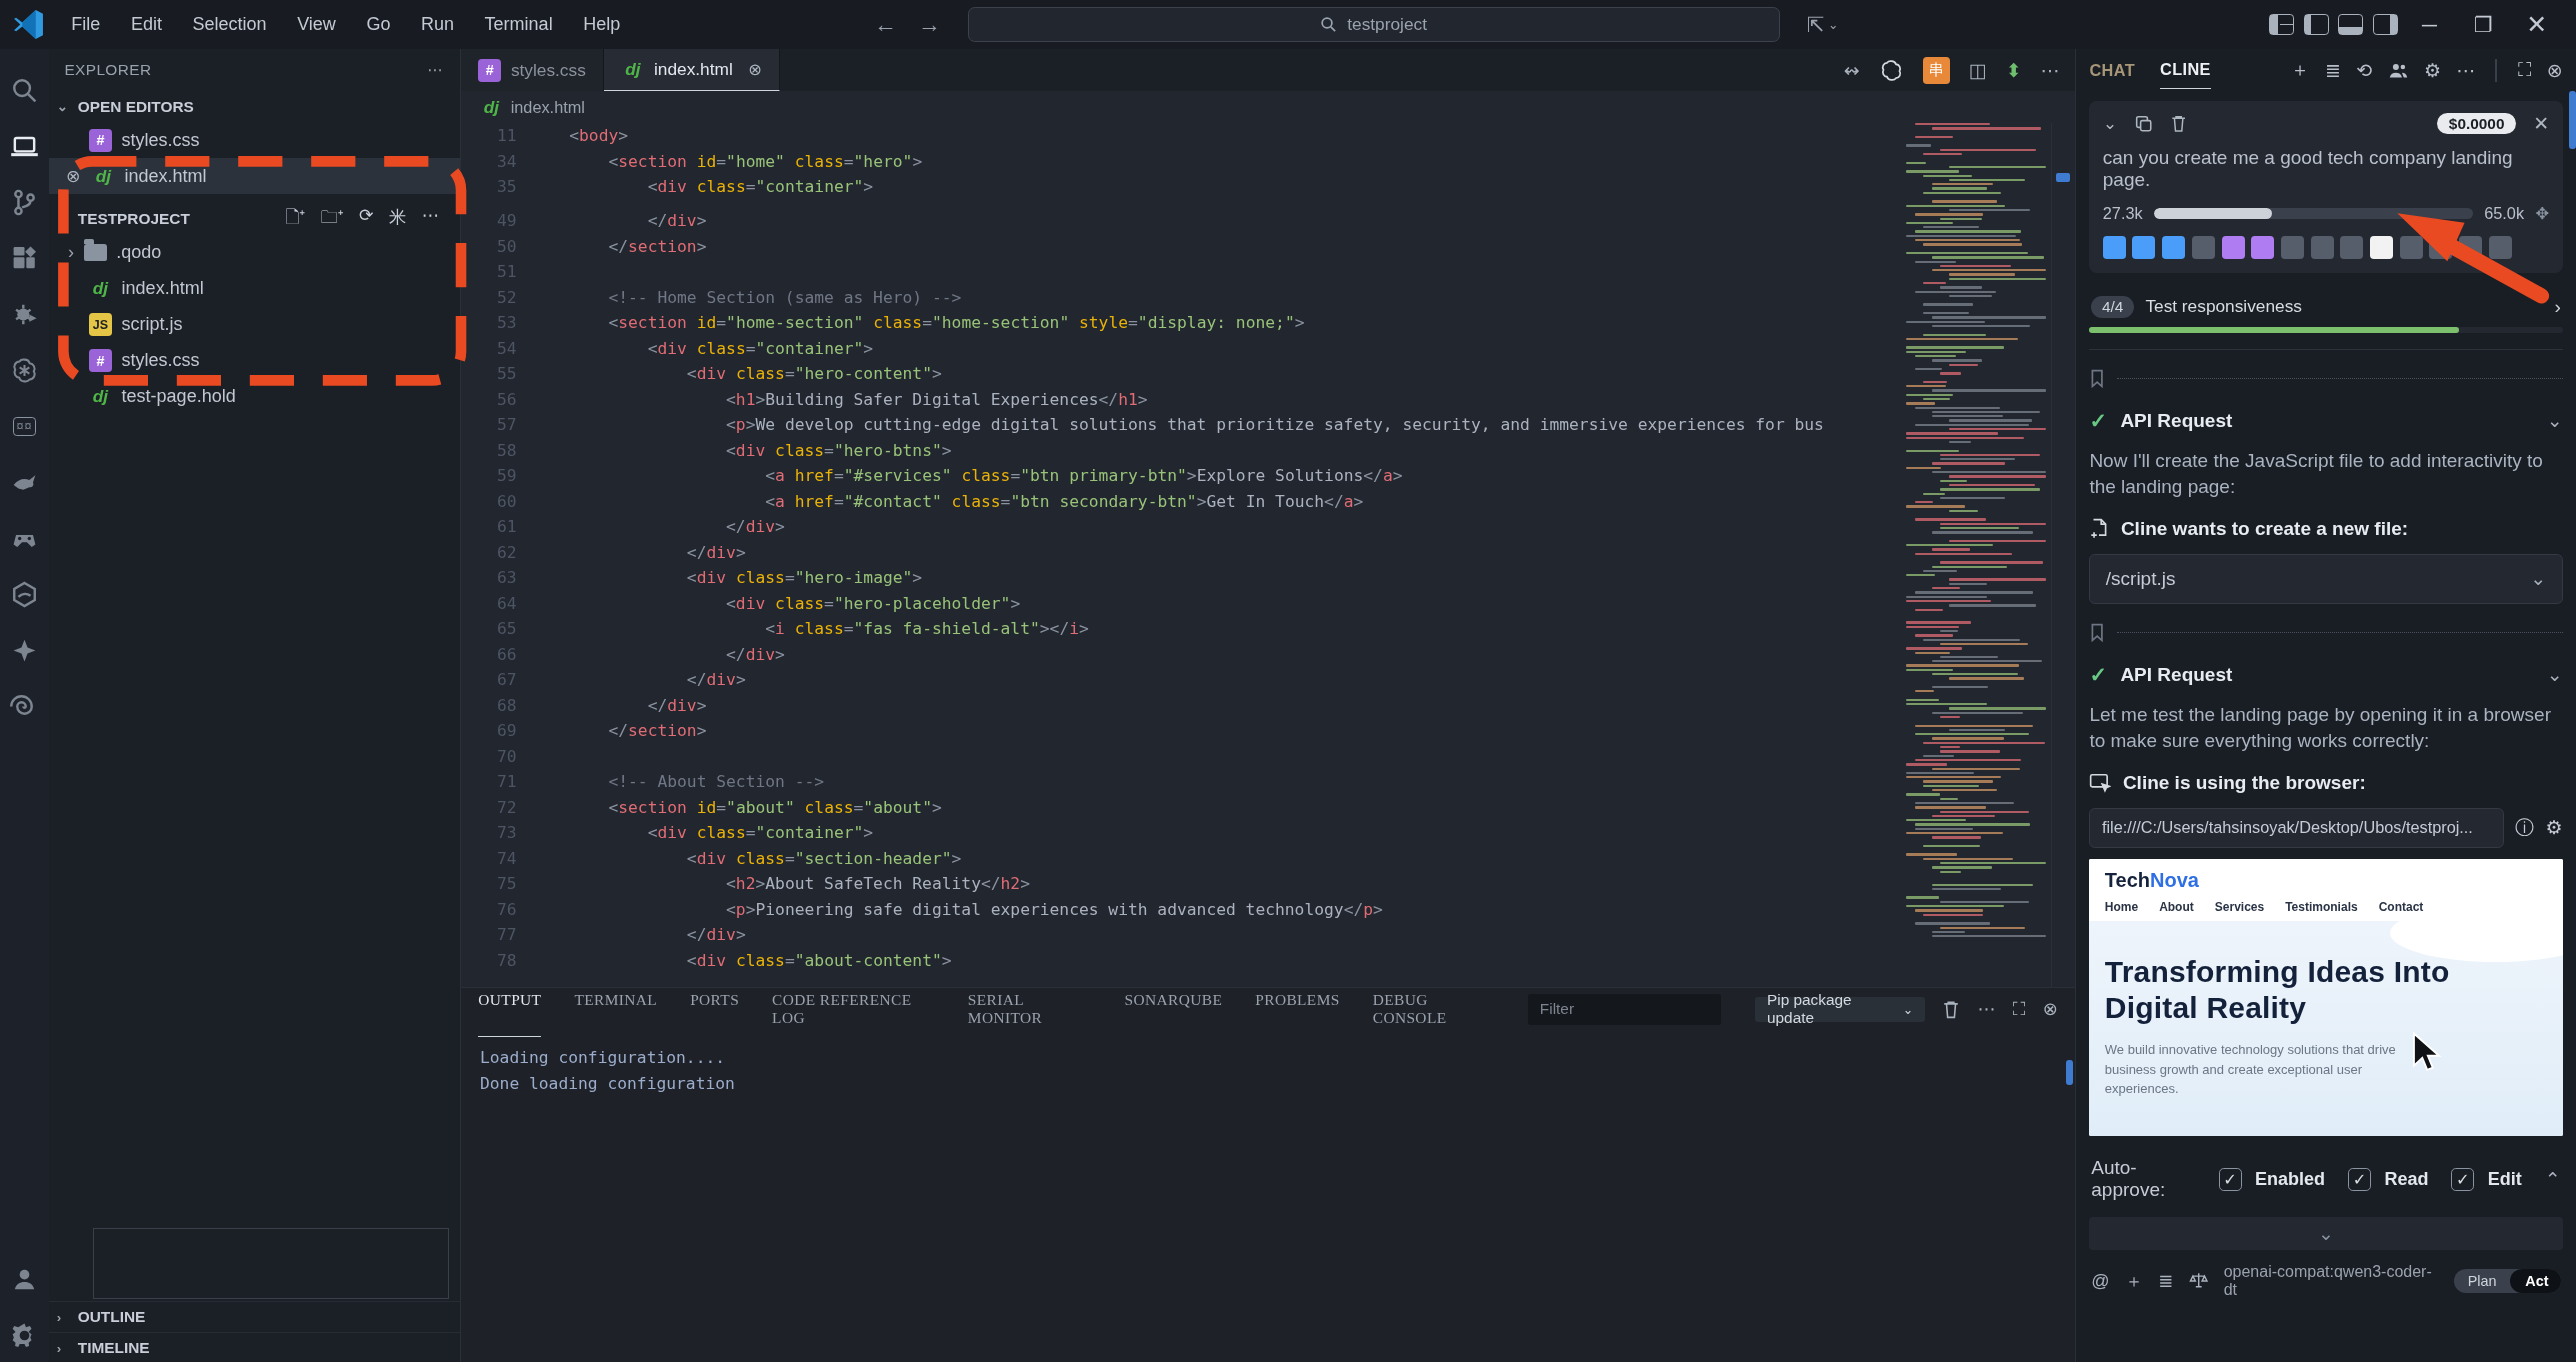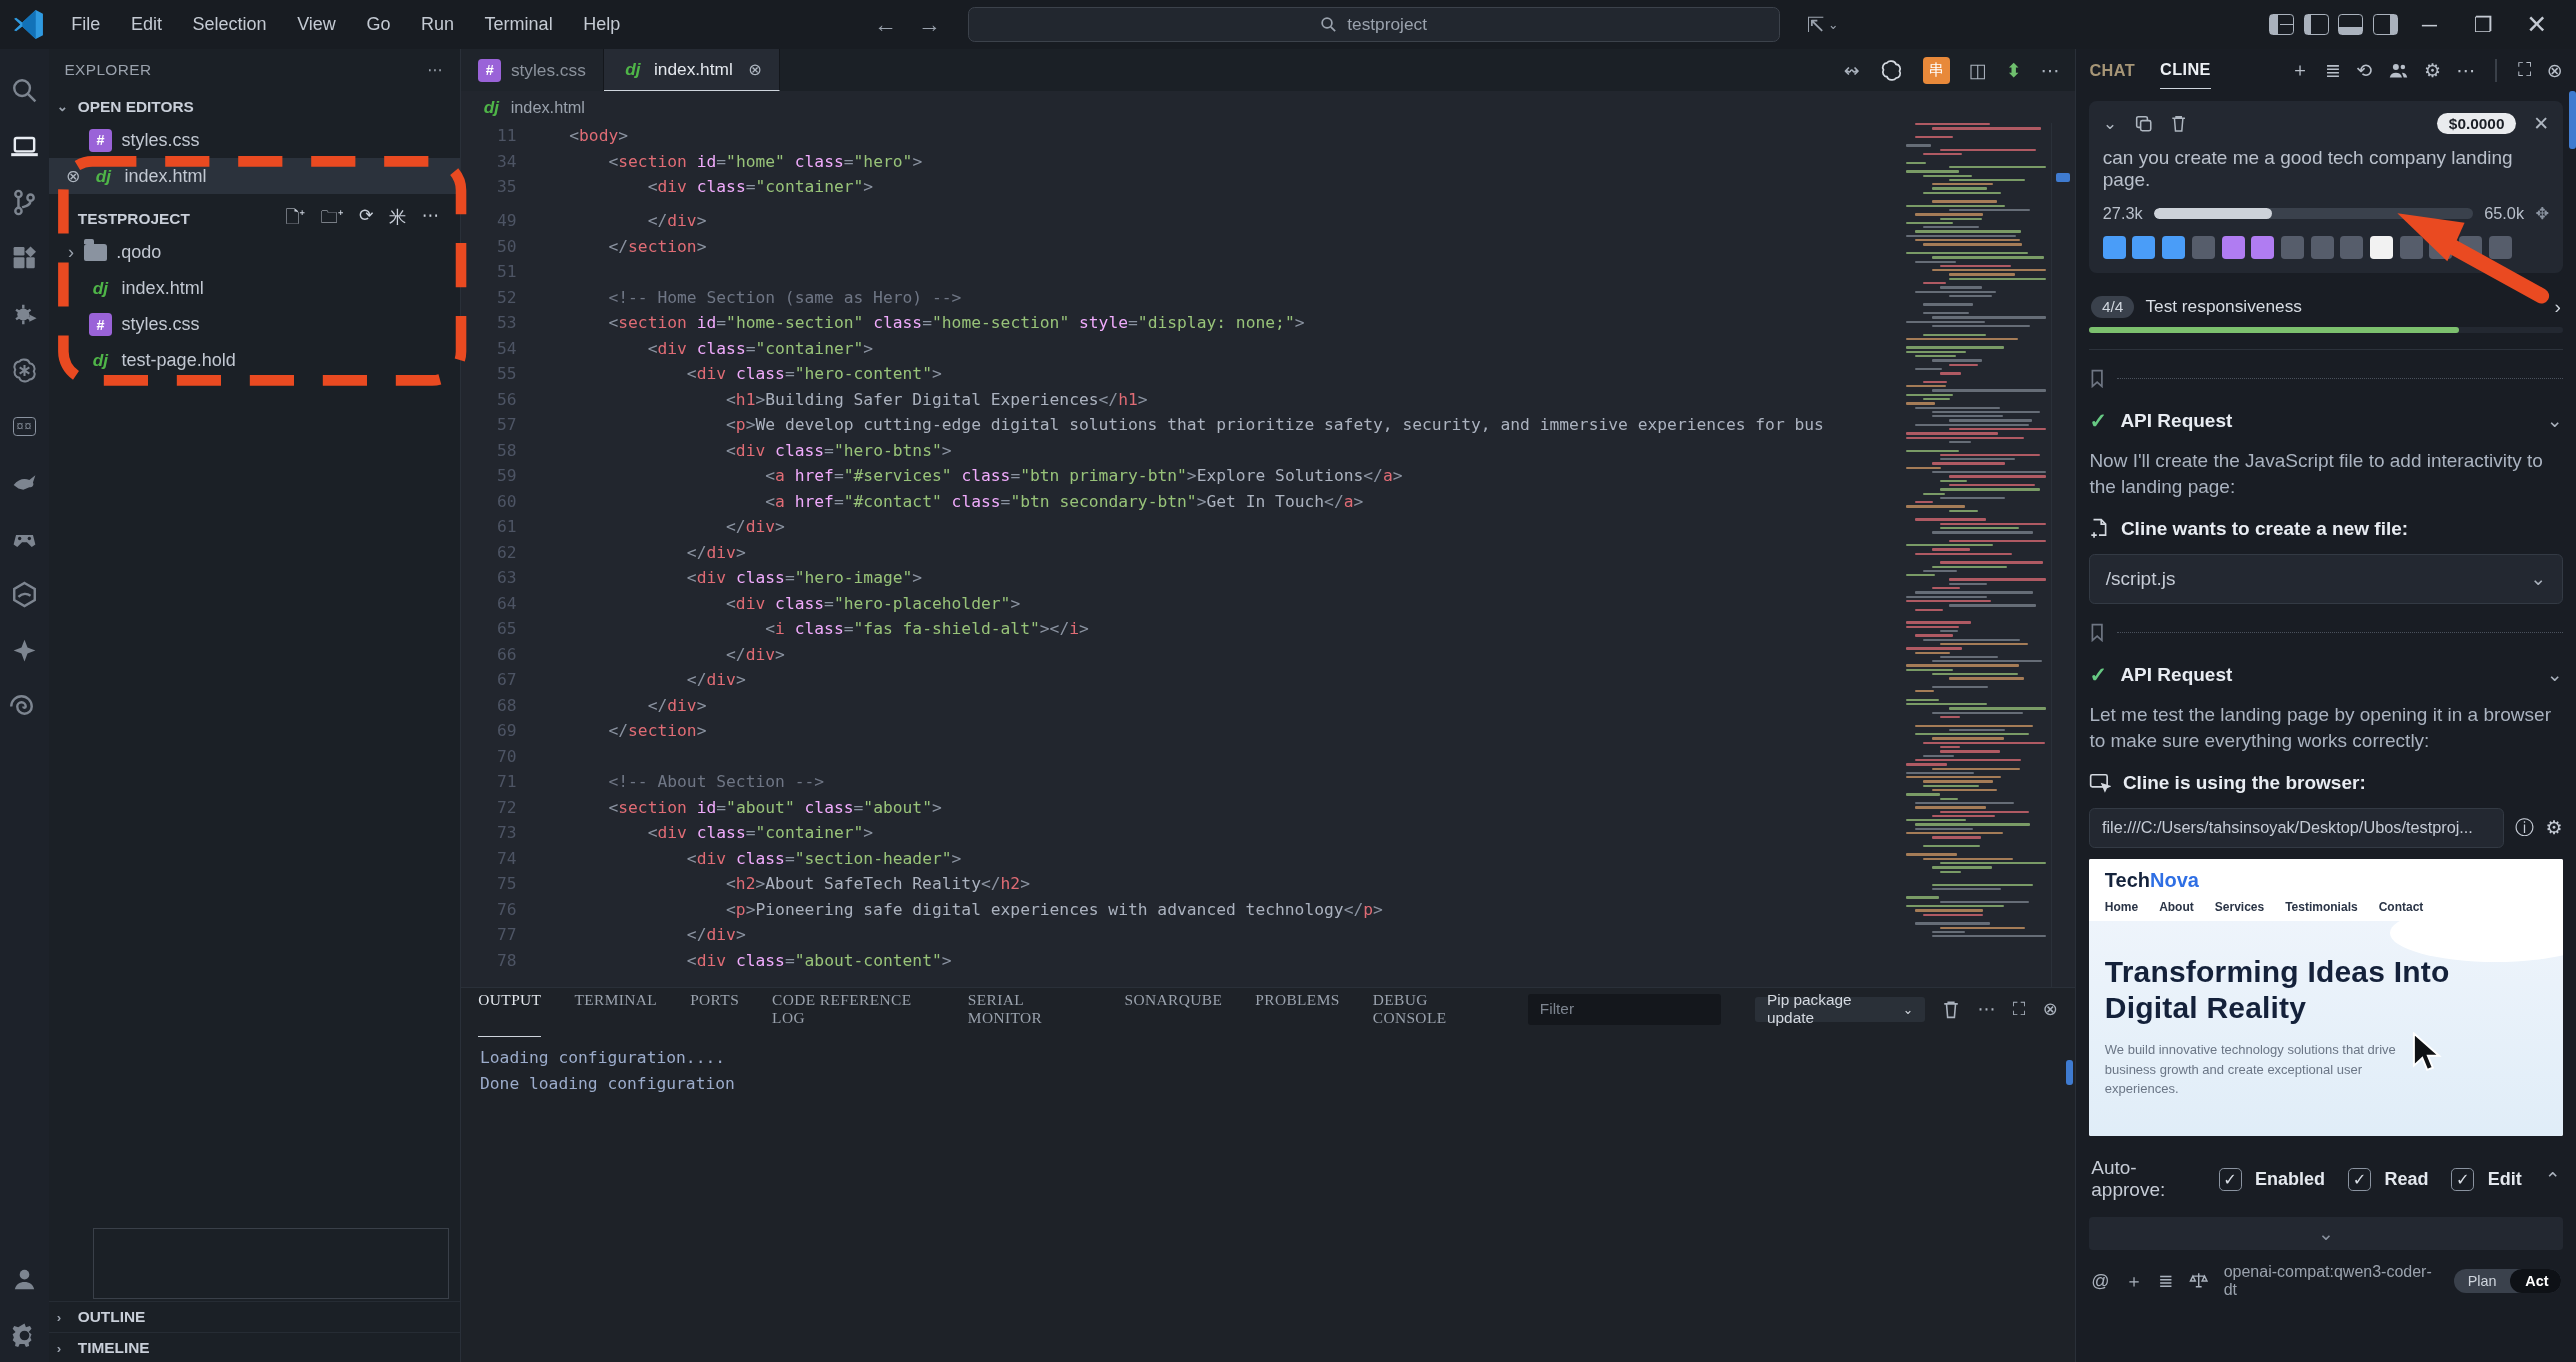--- a/index.html
+++ b/index.html
@@ -53,21 +53,21 @@
   .tab.active { background:#262b34; color:#e4e8ee; border-bottom:1.9px solid #cfd5dd; }
   .tab .closex { font-size:16.3px; color:#aeb6c0; margin-left:5.8px; }
   .editor-actions { margin-left:auto; display:flex; align-items:center; gap:19px; padding-right:15.4px; color:#aab2bd; font-size:19px; }
   .ea-orange { background:#e8893a; color:#fff; border-radius:3.8px; width:27px; height:27px; display:flex; align-items:center; justify-content:center; font-size:15.4px; }
   .breadcrumb { height:32px; display:flex; align-items:center; gap:7.7px; padding-left:19px; font-size:16.3px; color:#9aa2ad; background:#22262e; }
   .code-wrap { position:relative; flex:1; overflow:hidden; display:flex; }
   .gutter { width:69px; flex:0 0 69px; text-align:right; padding-right:13.4px; color:#4d5464; font:16.3px/25.5px "DejaVu Sans Mono", monospace; }
   .code { flex:1; overflow:hidden; font:16.3px/25.5px "DejaVu Sans Mono", monospace; white-space:pre; color:#abb2bf; }
   .cl { height:25.5px; }
   .fold-gap { height:8.6px; }
-  .tok-tag { color:#e06c75; } .tok-attr { color:#f0abfc; } .tok-str { color:#98c379; }
+  .tok-tag { color:#e06c75; } .tok-attr { color:#eab308; } .tok-str { color:#98c379; }
   .tok-punc { color:#8b93a1; } .tok-com { color:#6f7685; } .tok-txt { color:#abb2bf; }
   .minimap { position:absolute; right:24px; top:0; width:149px; height:100%; background:#22262e; }
   .mm-row { height:2.3px; margin-bottom:2px; border-radius:1px; }
   .ed-scroll { position:absolute; right:0; top:0; width:24px; height:100%; border-left:1px solid #2a3039; }
   .ed-thumb { position:absolute; left:3.8px; top:50px; width:14.4px; height:8.6px; background:#3f7bd0; border-radius:1.9px; }
 
   
   .panel { position:absolute; left:461px; top:987px; width:1614px; height:376px; background:#1e2228; border-top:1px solid #2a3039; }
   .panel-tabs { height:42px; display:flex; align-items:center; gap:33px; padding:0 17.3px; }
   .ptab { font-size:15.4px; letter-spacing:0.4px; color:#9aa2ad; padding:9.6px 0;font-family:Liberation Serif, serif; }
@@ -325,20 +325,24 @@
         <div class="row" style="padding-left: 19px;">
           <span style="color: rgb(154, 162, 173);">›</span>
           <span class="ficon folder"></span>
           <span>.qodo</span>
         </div>
         <div class="row" style="padding-left: 40px;">
           <span class="ficon dj">dj</span>
           <span>index.html</span>
         </div>
         <div class="row" style="padding-left: 40px;">
+          <span class="ficon js">JS</span>
+          <span>script.js</span>
+        </div>
+        <div class="row" style="padding-left: 40px;">
           <span class="ficon css">#</span>
           <span>styles.css</span>
         </div>
         <div class="row" style="padding-left: 40px;">
           <span class="ficon dj">dj</span>
           <span>test-page.hold</span>
         </div>
       </div>
     <div class="tree-gap" style="border:none"></div>
     <div style="border:1px solid #3a4049; height:71px; margin:0 11.5px 1.9px 44px;"></div>

